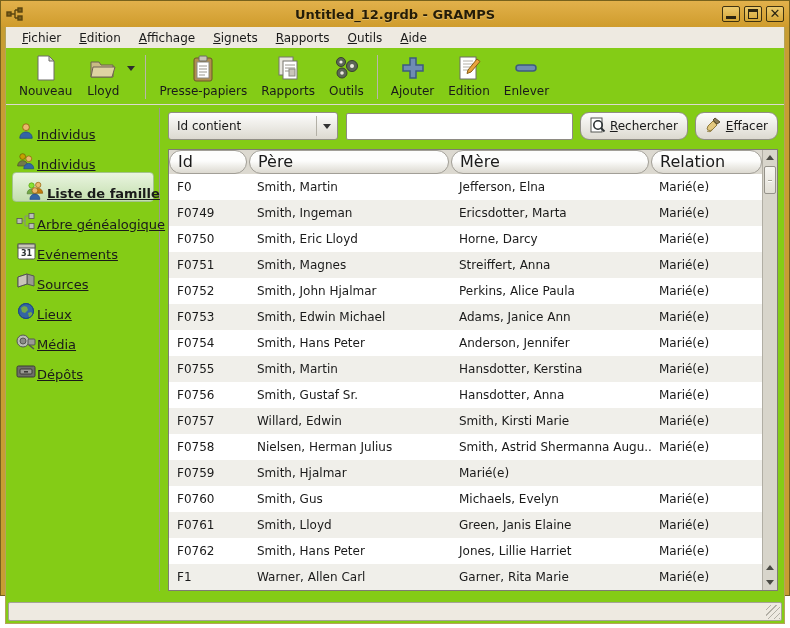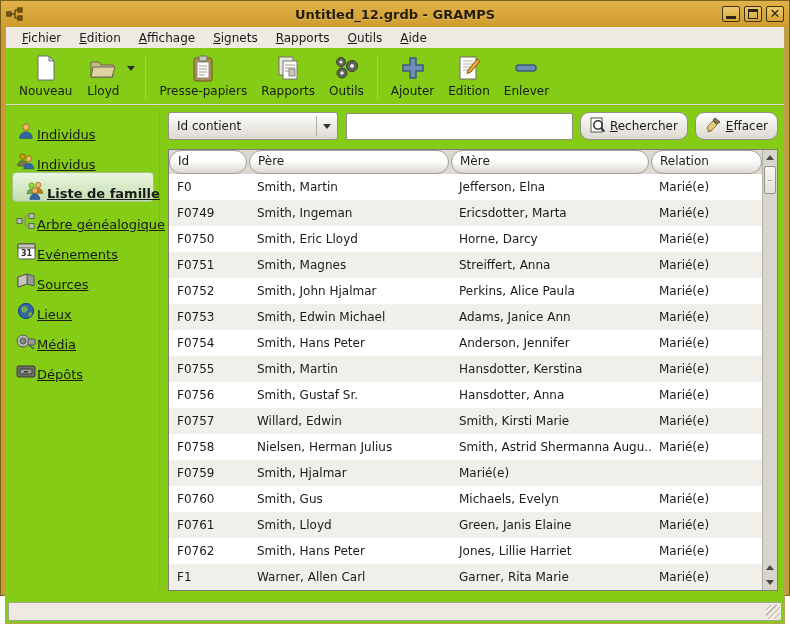--- a/index.html
+++ b/index.html
@@ -52,21 +52,21 @@
   .combo .combo-div { width:1px; height:20px; background:#b3b0a6; }
   .combo .combo-btn { width:20px; display:flex; align-items:center; justify-content:center; }
   .chev-down { width:0; height:0; border-left:4px solid transparent; border-right:4px solid transparent; border-top:5px solid #333; }
   .search-input { flex:1; height:27px; margin-left:8px; border:1px solid #8e8b82; border-radius:2px; background:#fff; padding:0 6px; font:12px "DejaVu Sans","Liberation Sans",sans-serif; }
   .btn { height:28px; border:1px solid #918e85; border-radius:9px; background:linear-gradient(#fdfdfc,#dcd9d0); display:flex; align-items:center; gap:4px; padding:0 9px; font-size:12px; margin-left:7px; white-space:nowrap; }
 
   
   .tableframe { flex:1; border:1px solid #7f7c73; background:#fff; display:flex; overflow:hidden; }
   .tablebody { flex:1; display:flex; flex-direction:column; overflow:hidden; }
   .thead { height:24px; flex:0 0 24px; display:grid; grid-template-columns:80px 202px 200px 1fr; background:#dcd9d0; }
-  .hcell { border:1px solid #a29f97; border-radius:12px; margin-right:2px; background:linear-gradient(#fdfdfc 45%,#dcd9d0); font-size:12px; line-height:21px; padding-left:8px; overflow:hidden; white-space:nowrap; }
+  .hcell { border:1px solid #a29f97; border-radius:12px; margin-right:2px; background:linear-gradient(#fdfdfc 45%,#dcd9d0); font-size:16px; line-height:21px; padding-left:8px; overflow:hidden; white-space:nowrap; }
   .hcell:last-child { margin-right:0; }
   .trow { height:26px; flex:0 0 26px; display:grid; grid-template-columns:80px 202px 200px 1fr; background:#fff; }
   .trow.odd { background:#f0efea; }
   .tcell { font-size:12px; line-height:26px; padding-left:8px; white-space:nowrap; overflow:hidden; text-overflow:clip; }
 
   
   .vscroll { width:15px; flex:0 0 15px; background:#d8d5cb; border-left:1px solid #b1aea4; display:flex; flex-direction:column; }
   .stepper { height:15px; flex:0 0 15px; display:flex; align-items:center; justify-content:center; }
   .arr-up { width:0; height:0; border-left:4px solid transparent; border-right:4px solid transparent; border-bottom:5px solid #4a4a44; }
   .arr-dn { width:0; height:0; border-left:4px solid transparent; border-right:4px solid transparent; border-top:5px solid #4a4a44; }

